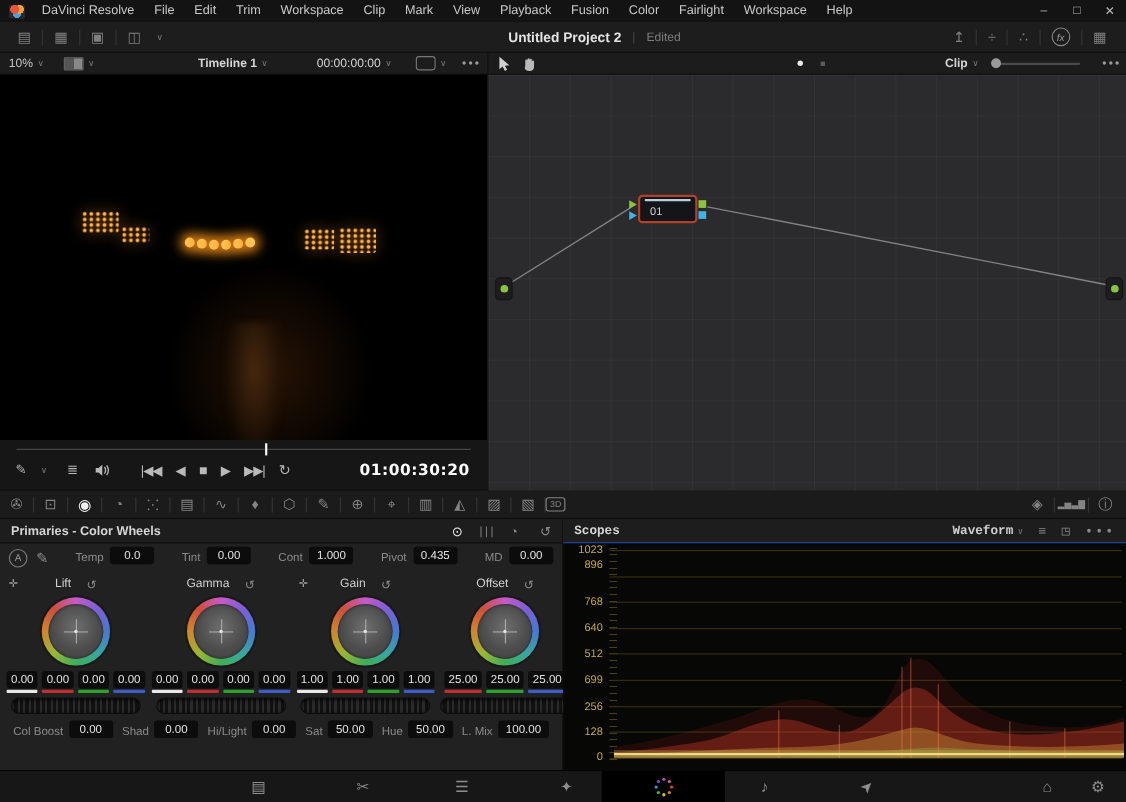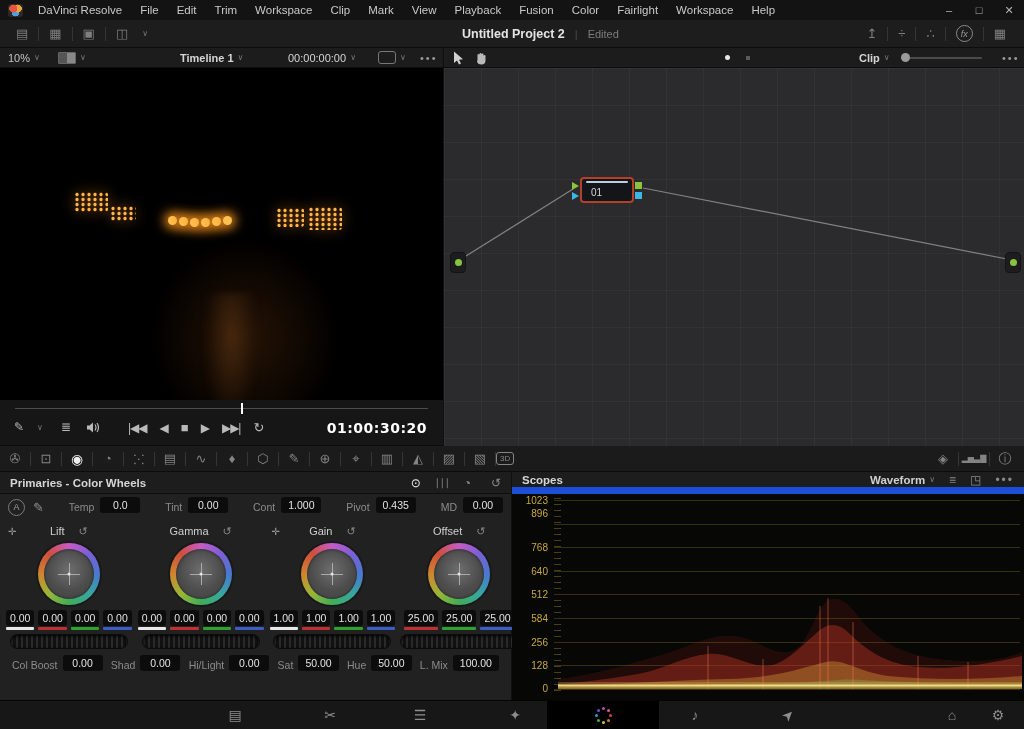--- a/index.html
+++ b/index.html
@@ -113,21 +113,21 @@
   .numcell{display:flex;flex-direction:column;}
   .numcell .valbox{min-width:18px;padding:2px 4px;}
   .numcell.wide .valbox{min-width:26px;}
   .mwheelrow{display:flex;justify-content:center;padding-top:5px;}
   .mwheel{width:116px;height:13px;border-radius:7px;background:repeating-linear-gradient(90deg,#2a2a2a 0 2px,#111 2px 5px);box-shadow:inset 0 1px 3px #000,0 0 0 1px #0b0b0b;}
   #footrow{display:flex;align-items:center;justify-content:space-between;padding:7px 12px 0 12px;}
   .fadj{display:flex;align-items:center;gap:5px;}
 
   
   #rightpanel{left:512px;top:472px;width:512px;height:228px;background:#212121;box-sizing:border-box;}
-  #scopehead{height:22px;background:#1d1d1d;border-bottom:7px solid #1d4ed8;display:flex;align-items:center;padding:0 10px;box-sizing:border-box;}
+  #scopehead{height:22px;background:#1d1d1d;border-bottom:1px solid #1d4ed8;display:flex;align-items:center;padding:0 10px;box-sizing:border-box;font-family:Liberation Mono, monospace;}
   #scopebody{position:absolute;left:0;top:22px;width:512px;height:206px;background:#070705;overflow:hidden;}
   .sclabel{position:absolute;left:4px;width:32px;text-align:right;font-size:10px;color:#c9a93e;}
   .sgrid{position:absolute;left:42px;right:4px;height:1px;background:#38300f;}
   #tickstrip{position:absolute;left:42px;top:4px;height:194px;width:7px;
      background:repeating-linear-gradient(180deg,#4a4016 0 1px,transparent 1px 6px);}
 
   
   #bottombar{left:0;top:700px;width:1024px;height:29px;background:#171717;border-top:1px solid #050505;box-sizing:border-box;}
   #brand{position:absolute;left:10px;top:0;height:28px;display:flex;align-items:center;gap:8px;}
   #brandtext{font-size:12.5px;font-weight:bold;color:#e4e4e4;letter-spacing:.3px;}
@@ -588,21 +588,21 @@
     <span class="hico">≡</span>
     <span class="hico">◳</span>
     <span class="hico dots">•••</span>
   </div>
   <div id="scopebody">
     <span class="sclabel" style="top:1px;">1023</span>
     <span class="sclabel" style="top:14px;">896</span>
     <span class="sclabel" style="top:48px;">768</span>
     <span class="sclabel" style="top:72px;">640</span>
     <span class="sclabel" style="top:95px;">512</span>
-    <span class="sclabel" style="top:119px;">584</span>
+    <span class="sclabel" style="top:119px;">699</span>
     <span class="sclabel" style="top:143px;">256</span>
     <span class="sclabel" style="top:166px;">128</span>
     <span class="sclabel" style="top:189px;">0</span>
     <div id="tickstrip"></div>
     <div class="sgrid" style="top:6px;"></div>
     <div class="sgrid" style="top:30px;"></div>
     <div class="sgrid" style="top:53px;"></div>
     <div class="sgrid" style="top:77px;"></div>
     <div class="sgrid" style="top:100px;"></div>
     <div class="sgrid" style="top:124px;"></div>

